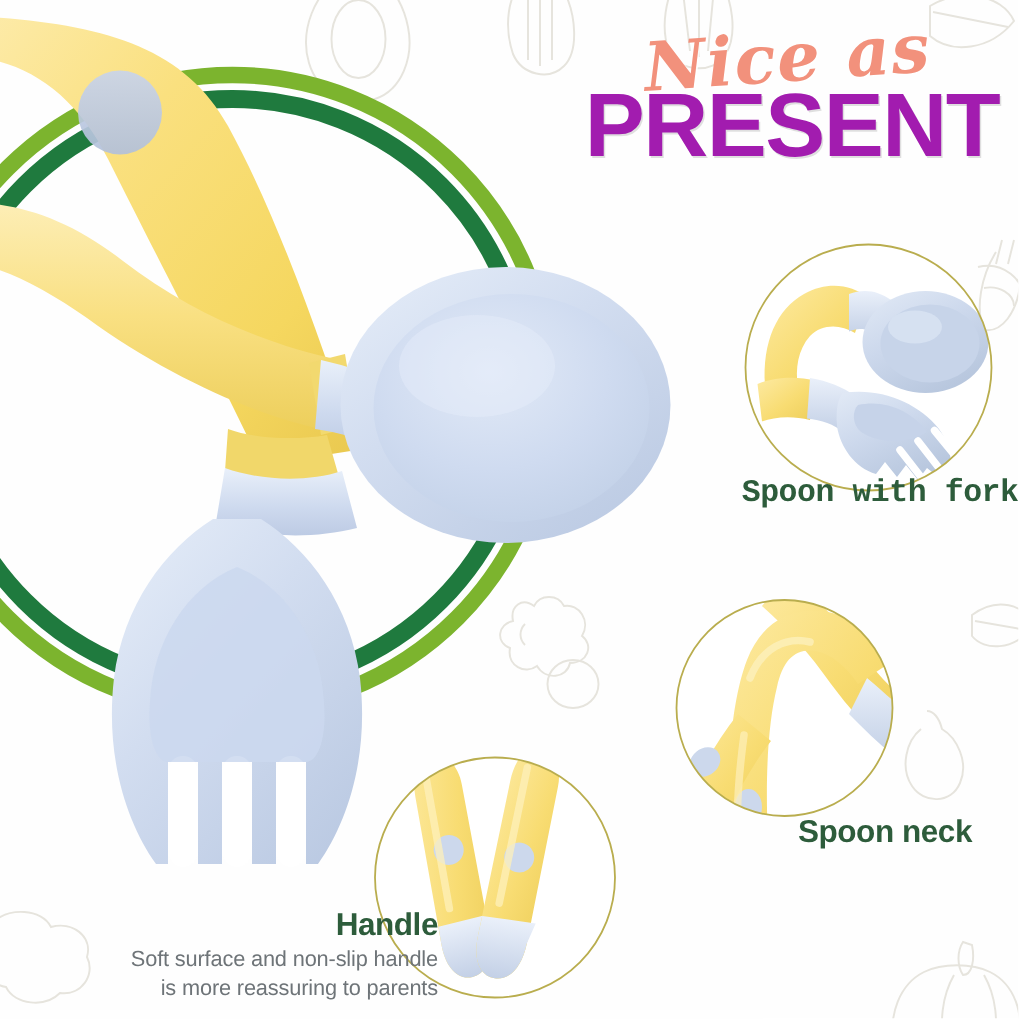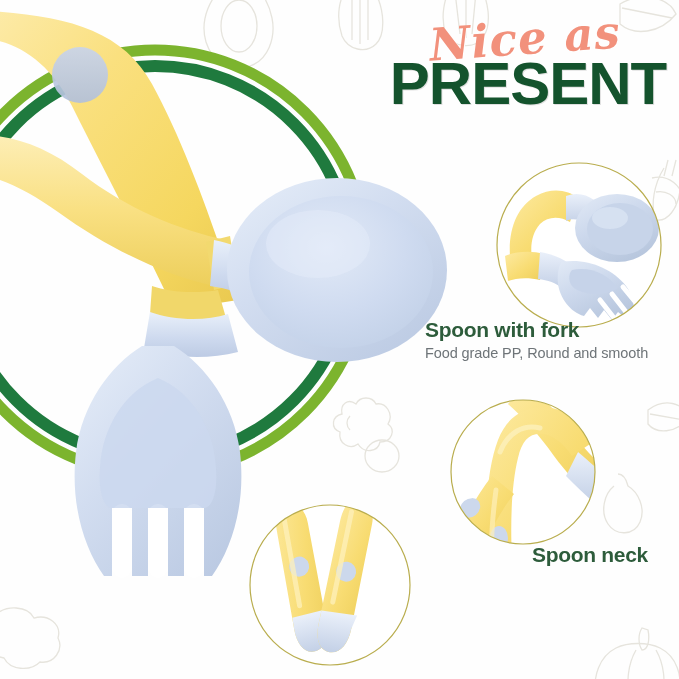--- a/index.html
+++ b/index.html
@@ -43,21 +43,21 @@
     letter-spacing:1px;
     line-height:0.95;
     transform:rotate(-4deg);
     display:block;
     text-shadow:1px 1px 0 rgba(255,255,255,.8);
   }
   .title-main {
     font-family:"Liberation Sans", sans-serif;
     font-weight:700;
     font-size:60px;
-    color:#14532d;
+    color:#a21caf;
     letter-spacing:-1px;
     line-height:0.95;
     display:block;
     margin-top:-6px;
     margin-left:6px;
     text-shadow:1px 1px 0 rgba(0,0,0,.12);
   }
 
   
   .lbl { position:absolute; pointer-events:none; }
@@ -70,21 +70,21 @@
     letter-spacing:-0.3px;
   }
   .lbl .sub {
     font-size:14.5px;
     color:#6e7478;
     line-height:1.28;
     display:block;
     margin-top:2px;
     letter-spacing:-0.1px;
   }
-  #label-spoon-fork { left:425px; top:318px; width:254px; text-align:left; }
+  #label-spoon-fork { left:425px; top:318px; width:254px; text-align:right;font-family:Liberation Mono, monospace; }
   #label-spoon-neck { left:398px; top:543px; width:250px; text-align:right; }
   #label-handle     { left:0px;   top:605px; width:292px; text-align:right; }
 
   svg { display:block; }
 </style>
 </head>
 <body>
 
 <div id="stage">
 
@@ -349,23 +349,27 @@
     <div class="title-wrap">
       <span class="title-script">Nice as</span>
       <span class="title-main">PRESENT</span>
     </div>
   </div>
 
   <div class="layer labels" style="pointer-events:none;">
 
     <div class="lbl" id="label-spoon-fork">
       <span class="head">Spoon with fork</span>
-      <span class="sub">Food grade PP, Round and smooth</span>
     </div>
 
     <div class="lbl" id="label-spoon-neck">
       <span class="head">Spoon neck</span>
     </div>
 
+    <div class="lbl" id="label-handle">
+      <span class="head">Handle</span>
+      <span class="sub">Soft surface and non-slip handle</span>
+      <span class="sub" style="margin-top:0;">is more reassuring to parents</span>
+    </div>
 
   </div>
 
 </div>
 
 </body></html>

